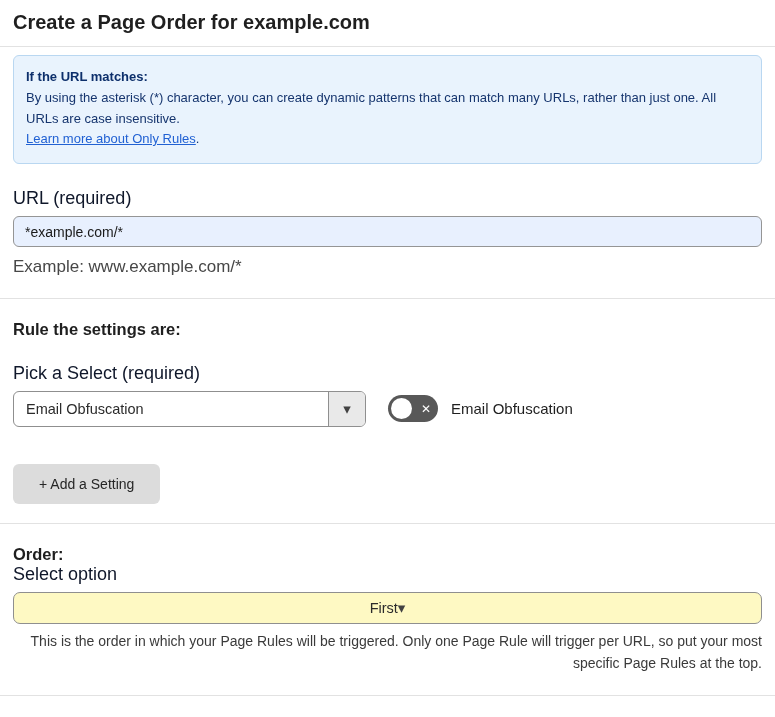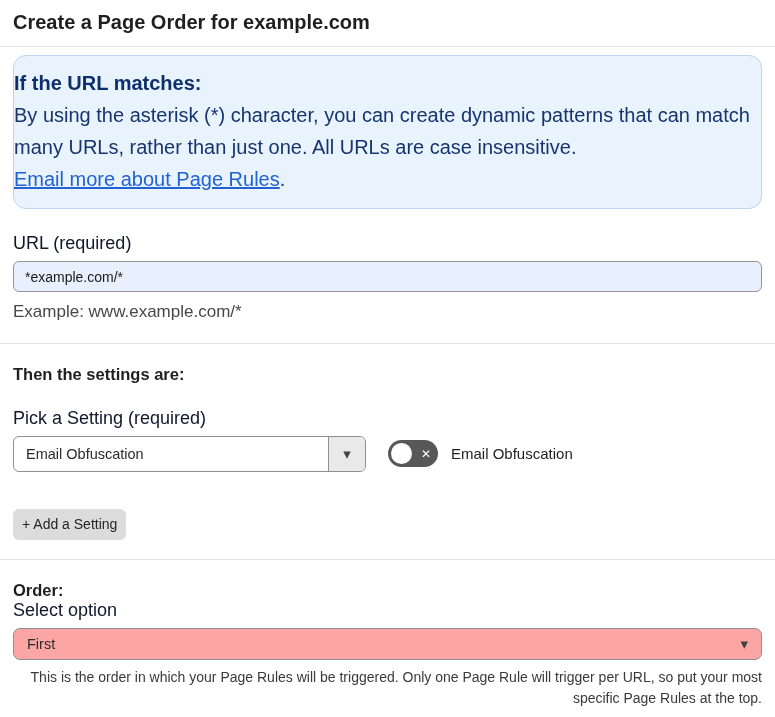--- a/index.html
+++ b/index.html
@@ -17,24 +17,24 @@
   }
   .divider {
     border: none; border-top: 1px solid #e2e2e2;
     margin: 0 -13px; height: 0;
   }
 
   
   .info-box {
     background: #e9f3fd;
     border: 1px solid #b9d7f1;
-    border-radius: 13px;
-    padding: 11px 0 13px;
+    border-radius: 6px;
+    padding: 11px 12px 13px;
     margin: 8px 0 24px;
-    font-size: 20px; line-height: 1.6; color: #16356e;
+    font-size: 13px; line-height: 1.6; color: #16356e;
   }
   .info-box .info-heading { font-weight: 700; color: #0d2f6b; }
   .info-box .info-link { color: #2161d3; text-decoration: underline; cursor: pointer; }
   .info-box .info-link-suffix { color: #16356e; }
 
   
   .field-label { font-size: 18px; color: #0f172a; margin: 0 0 7px; display: block; }
   .helper-text { font-size: 17px; color: #474747; margin: 8px 0 0; line-height: 1.45; }
 
   
@@ -86,66 +86,66 @@
   .toggle .cross {
     position: absolute; right: 7px; top: 50%;
     transform: translateY(-50%);
     color: #ffffff; font-size: 12px; line-height: 1;
   }
   .toggle-label { font-size: 15px; color: #1f1f1f; margin-left: 13px; }
 
   
   .btn {
     display: inline-flex; align-items: center; justify-content: center;
-    height: 31px; padding: 0 9px;
+    height: 40px; padding: 0 26px;
     border: none; border-radius: 6px;
     font-size: 14px; font-family: "Liberation Sans", sans-serif;
     cursor: pointer; box-sizing: border-box;
   }
   .btn-gray { background: #d9d9d9; color: #262626; }
   .add-setting-btn { margin: 37px 0 19px; background: #dcdcdc; }
 
   
   .order-label { }
   .order-select {
     display: flex; width: 100%; height: 32px;
     border: 1px solid #8f8f8f; border-radius: 7px;
-    background: #fca5a5; box-sizing: border-box;
-    align-items: center; justify-content: space-between;
+    background: #fef9c3; box-sizing: border-box;
+    align-items: center; justify-content: center;
     padding: 0 13px; cursor: pointer;
   }
   .order-select .select-value { font-size: 14.5px; color: #2b2b2b; }
   .order-select .arrow { color: #424242; font-size: 15px; }
   .order-helper { font-size: 14px; color: #3a3a3a; margin: 7px 0 0; line-height: 1.55; max-width: 749px; text-align: right; }
 
   .footer-spacer { height: 21px; }
 </style>
 </head>
 <body>
 
 <div class="container">
 
   <h1 class="page-title">Create a Page Order for example.com</h1>
   <hr class="divider">
 
   <div class="info-box">
     <div class="info-heading">If the URL matches:</div>
     <div>By using the asterisk (*) character, you can create dynamic patterns that can match many URLs, rather than just one. All URLs are case insensitive.</div>
-    <div><a class="info-link">Email more about Page Rules</a><span class="info-link-suffix">.</span></div>
+    <div><a class="info-link">Learn more about Only Rules</a><span class="info-link-suffix">.</span></div>
   </div>
 
   <label class="field-label">URL (required)</label>
   <input class="url-input" type="text" value="*example.com/*" style="">
   <p class="helper-text section-gap">Example: www.example.com/*</p>
 
   <hr class="divider">
 
-  <h2 class="section-heading">Then the settings are:</h2>
+  <h2 class="section-heading">Rule the settings are:</h2>
 
-  <label class="field-label picker-label">Pick a Setting (required)</label>
+  <label class="field-label picker-label">Pick a Select (required)</label>
   <div class="setting-row">
     <div class="select-box">
       <span class="select-value">Email Obfuscation</span>
       <span class="arrow-seg">
           <span>▾</span>
         </span>
     </div>
     <div class="toggle-wrap">
       <div class="toggle">
         <span class="knob"></span>

